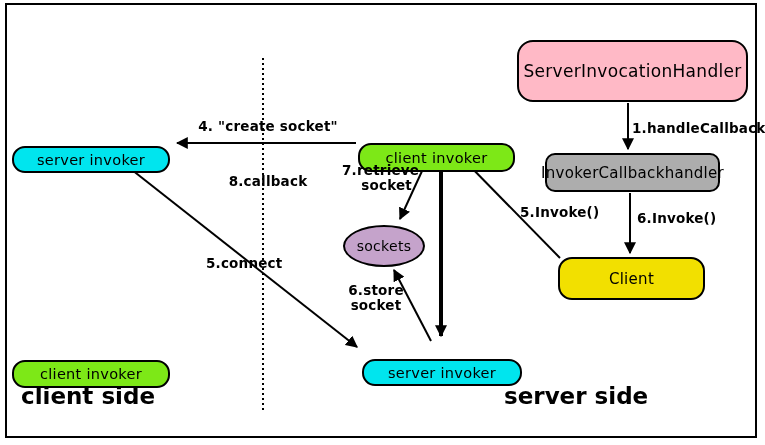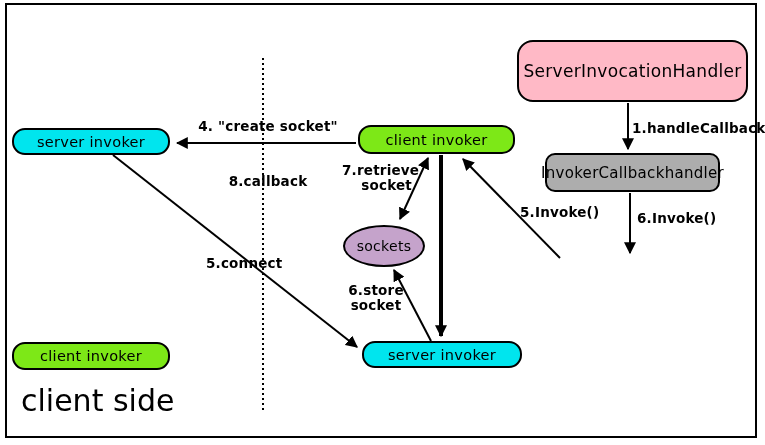--- a/index.html
+++ b/index.html
@@ -2,40 +2,40 @@
 <html><head>
 <meta charset="utf-8">
 <style>
   html,body{margin:0;padding:0;background:#fff;}
   body{font-family:"DejaVu Sans","Liberation Sans",sans-serif;color:#000;}
   #stage{position:relative;width:765px;height:445px;background:#fff;overflow:hidden;}
   #frame{position:absolute;left:5px;top:3px;width:752px;height:435px;border:2px solid #000;box-sizing:border-box;}
   #wires{position:absolute;left:0;top:0;width:765px;height:445px;z-index:1;}
   .node{position:absolute;z-index:2;display:flex;align-items:center;justify-content:center;
         border:2px solid #000;box-sizing:border-box;font-size:14.5px;letter-spacing:.3px;}
-  .pill{border-radius:13px;}
+  .pill{border-radius:13px;margin-top:18px;}
   .node-server-invoker-top{left:12px;top:128px;width:158px;height:27px;}
   .node-client-invoker-mid{left:358px;top:125px;width:157px;height:29px;}
   .node-sih{left:517px;top:40px;width:231px;height:62px;border-radius:16px;font-size:17px;}
   .node-ich{left:545px;top:153px;width:175px;height:39px;border-radius:10px;font-size:15px;}
   .node-client{left:558px;top:257px;width:147px;height:43px;border-radius:14px;font-size:15px;}
   .node-sockets{left:343px;top:225px;width:82px;height:42px;border-radius:50%;font-size:14px;}
   .node-server-invoker-bottom{left:362px;top:341px;width:160px;height:27px;}
   .node-client-invoker-bottom{left:12px;top:342px;width:158px;height:28px;}
   .edge-label{position:absolute;z-index:3;font-weight:bold;font-size:13.5px;line-height:15px;
               white-space:pre-line;letter-spacing:.2px;}
   .lbl-create{left:183px;top:119px;width:170px;text-align:center;}
   .lbl-callback{left:183px;top:146px;width:170px;text-align:center;margin-top:28px;}
   .lbl-retrieve{left:342px;top:163px;width:70px;text-align:right;}
   .lbl-store{left:343px;top:283px;width:66px;text-align:center;}
   .lbl-connect{left:174px;top:256px;margin-left:32px;}
   .lbl-handle{left:632px;top:121px;}
   .lbl-invoke2{left:637px;top:211px;}
   .lbl-invoke3{left:520px;top:205px;}
-  .side-label{position:absolute;z-index:3;font-weight:normal;font-size:30px;}
+  .side-label{position:absolute;z-index:3;font-weight:bold;font-size:23px;}
   .lbl-client-side{left:21px;top:383px;}
   .lbl-server-side{left:504px;top:383px;}
 </style>
 </head>
 <body>
 
 <div id="stage">
   <div id="frame"></div>
 
   <svg id="wires" viewBox="0 0 765 445" xmlns="http://www.w3.org/2000/svg">
@@ -64,20 +64,23 @@
   </div>
 
   <div class="node node-ich" style="background-color: rgb(173, 173, 173);">
     <span>InvokerCallbackhandler</span>
   </div>
 
   <div class="node node-sih" style="background-color: rgb(255, 185, 198);">
     <span>ServerInvocationHandler</span>
   </div>
 
+  <div class="node node-client" style="background-color: rgb(242, 224, 0);">
+    <span>Client</span>
+  </div>
 
   <div class="node node-sockets" style="background-color: rgb(197, 163, 203);">
     <span>sockets</span>
   </div>
 
   <div class="node pill node-server-invoker-bottom" style="background-color: rgb(0, 229, 238);">
     <span>server invoker</span>
   </div>
 
   <div class="node pill node-client-invoker-bottom" style="background-color: rgb(125, 232, 23);">
@@ -89,13 +92,14 @@
   <div class="edge-label lbl-retrieve">7.retrieve
 socket</div>
   <div class="edge-label lbl-store">6.store
  socket</div>
   <div class="edge-label lbl-connect">5.connect</div>
   <div class="edge-label lbl-handle">1.handleCallback()</div>
   <div class="edge-label lbl-invoke2">6.Invoke()</div>
   <div class="edge-label lbl-invoke3">5.Invoke()</div>
 
   <div class="side-label lbl-client-side">client side</div>
+  <div class="side-label lbl-server-side">server side</div>
 </div>
 
 </body></html>

